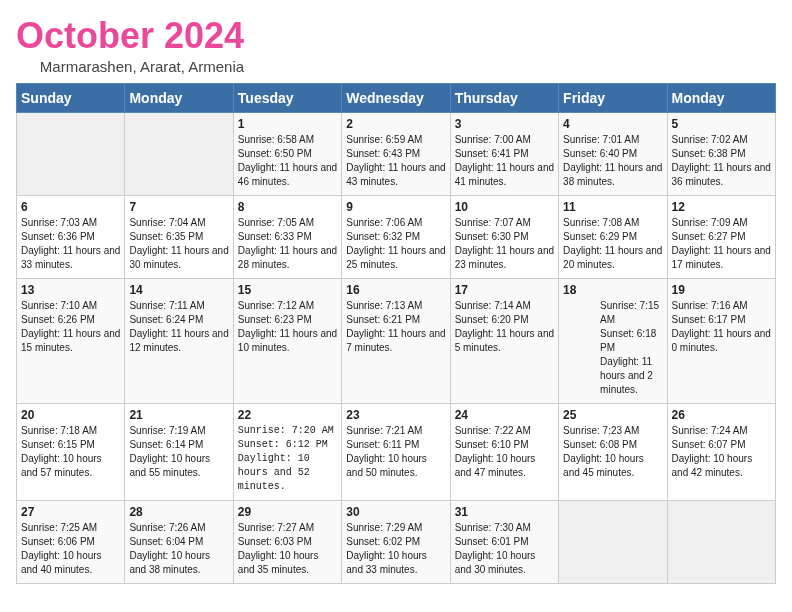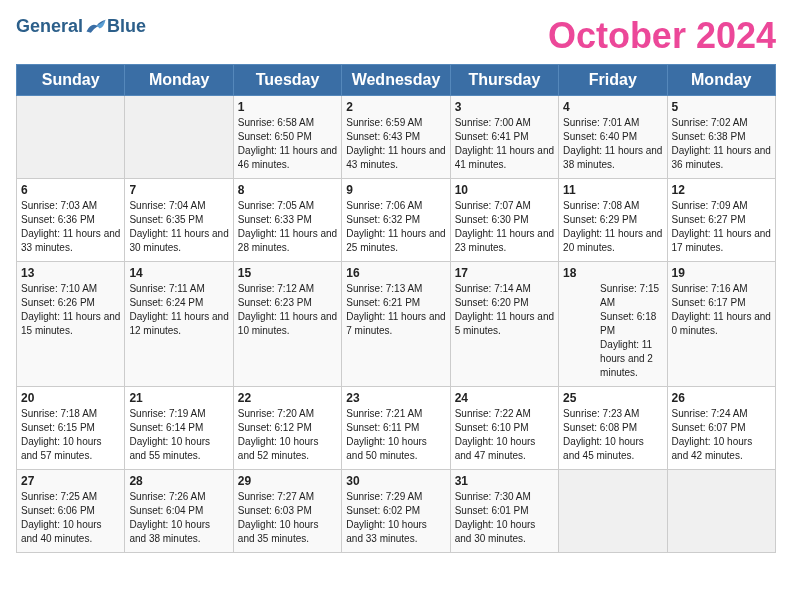--- a/index.html
+++ b/index.html
@@ -48,24 +48,24 @@
       margin-top: 2px;
     }
     table {
       width: 100%;
       border-collapse: collapse;
       table-layout: fixed;
     }
     thead tr th {
       background-color: #3a6ea5;
       color: #fff;
-      font-size: 16px;
+      font-size: 14px;
       font-weight: bold;
       padding: 6px 4px;
-      text-align: center;
+      text-align: left;
       border: 1px solid #5588bb;
     }
     tbody tr td {
       border: 1px solid #ccc;
       vertical-align: top;
       padding: 4px 4px 6px 4px;
       font-size: 10.5px;
       color: #222;
       min-height: 70px;
       height: 80px;
@@ -88,32 +88,23 @@
       color: #222;
     }
     .empty-cell {
       background-color: #f0f0f0 !important;
     }
   </style>
 </head>
 <body>
 
 <div class="header">
-  <div class="logo">
-    <div class="logo-text">
-      <span>General</span>
-      <svg class="logo-bird" viewBox="0 0 30 24" fill="none" xmlns="http://www.w3.org/2000/svg">
-        <path d="M2 18 Q8 6 16 10 Q20 4 28 2 Q22 10 16 12 Q12 14 8 20 Z" fill="#3a6ea5"></path>
-        <path d="M16 10 Q22 8 28 2 Q26 12 20 14 Z" fill="#5a9fd4"></path>
-      </svg>
-      <span>Blue</span>
-    </div>
-  </div>
   <div class="title-block">
     <div class="month-title">October 2024</div>
+    <div class="location">Marmarashen, Ararat, Armenia</div>
   </div>
 </div>
 
 <table>
   <thead>
     <tr id="weekday-header">
     <th>Sunday</th>
         <th>Monday</th>
         <th>Tuesday</th>
         <th>Wednesday</th>
@@ -253,21 +244,21 @@
 Daylight: 10 hours and 57 minutes.</div>
         </td>
         <td>
           <span class="day-number">21</span>
           <div class="day-info" style="white-space: pre-line;">Sunrise: 7:19 AM
 Sunset: 6:14 PM
 Daylight: 10 hours and 55 minutes.</div>
         </td>
         <td>
           <span class="day-number">22</span>
-          <div class="day-info" style="white-space: pre-line;">Sunrise: 7:20 AM
+          <div class="day-info" style="white-space: pre-line; font-family: Liberation Mono, monospace;">Sunrise: 7:20 AM
 Sunset: 6:12 PM
 Daylight: 10 hours and 52 minutes.</div>
         </td>
         <td>
           <span class="day-number">23</span>
           <div class="day-info" style="white-space: pre-line;">Sunrise: 7:21 AM
 Sunset: 6:11 PM
 Daylight: 10 hours and 50 minutes.</div>
         </td>
         <td>

